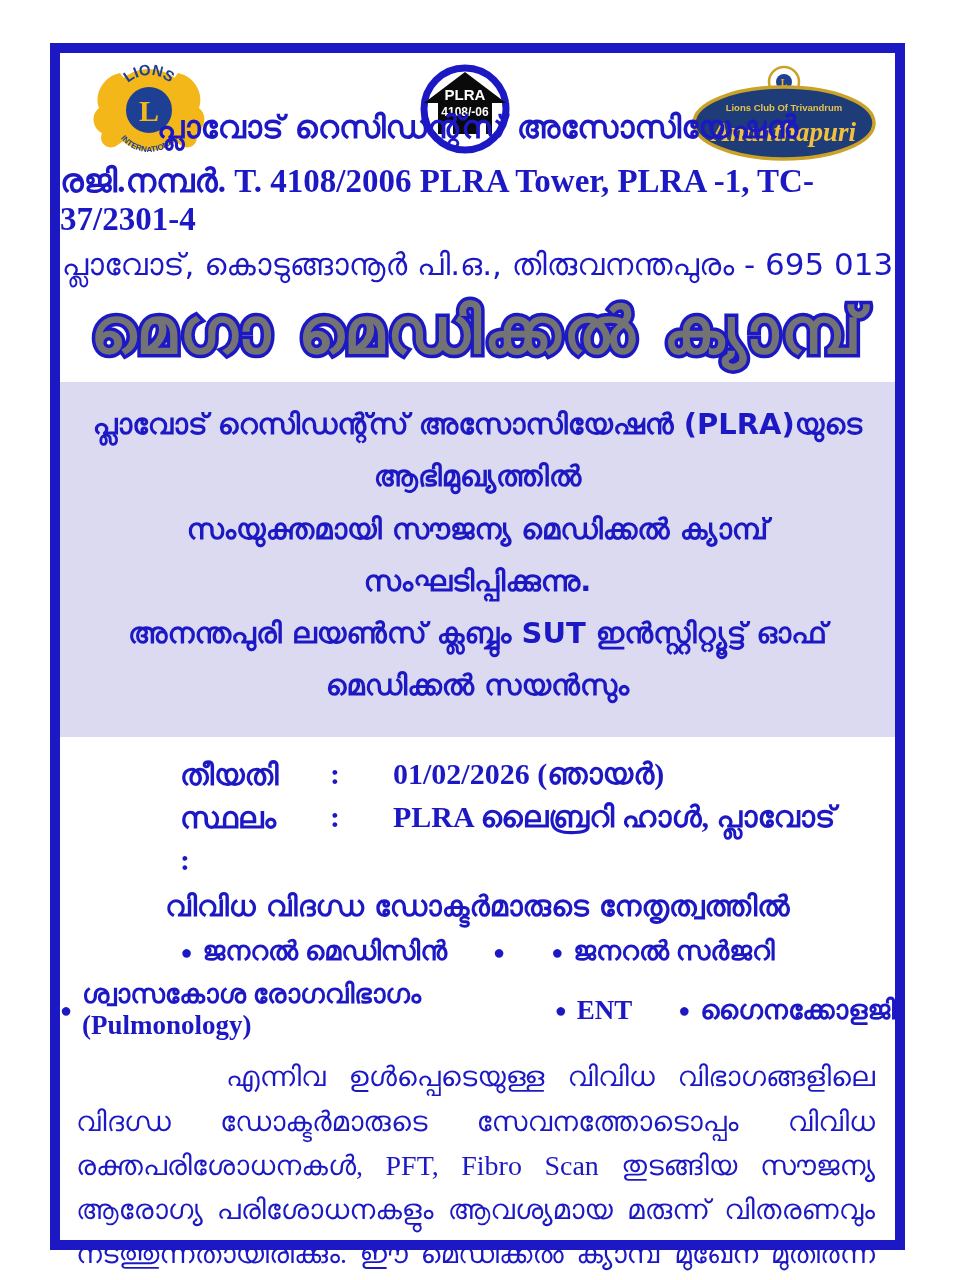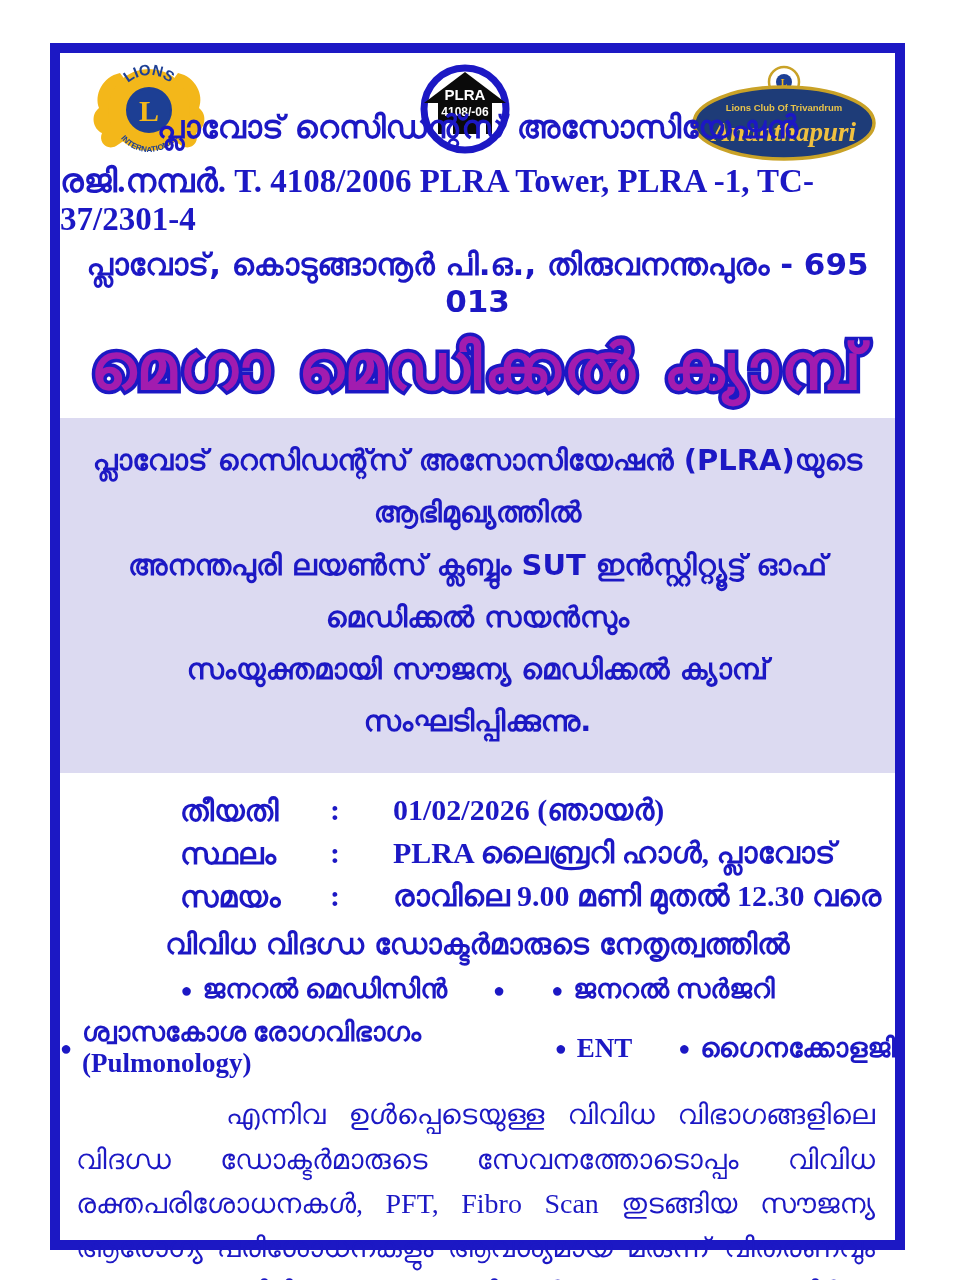--- a/index.html
+++ b/index.html
@@ -21,25 +21,25 @@
   
   .org-title{
     text-align:center;font-size:32px;font-weight:bold;line-height:1.05;
     margin-top:-52px;letter-spacing:0px;
     font-family:"DejaVu Sans","Liberation Serif",sans-serif;
   }
   .reg-line{
     text-align:left;font-size:33px;font-weight:bold;margin-top:18px;
   }
   .address-line{
-    text-align:center;font-size:31px;font-weight:700;margin-top:8px;
+    text-align:center;font-size:31px;font-weight:400;margin-top:8px;
     font-family:"DejaVu Sans","Liberation Serif",sans-serif;
   }
   .mega{
-    text-align:center;font-size:64px;font-weight:800;color:#a21caf;
+    text-align:center;font-size:64px;font-weight:800;color:#737373;
     -webkit-text-stroke:7px #1c18c4;paint-order:stroke fill;
     letter-spacing:3px;margin-top:12px;line-height:1.15;
     font-family:"DejaVu Sans","Liberation Sans",sans-serif;
   }
   
   .intro-box{
     background:#dcdaf1;margin-top:14px;padding:16px 26px 26px 26px;
     text-align:center;font-size:29px;font-weight:600;line-height:1.8;
     font-family:"DejaVu Sans","Liberation Serif",sans-serif;
   }
@@ -116,36 +116,34 @@
   </div>
 
   <div class="org-title">പ്ലാവോട് റെസിഡന്റ്സ് അസോസിയേഷൻ</div>
   <div class="reg-line">രജി.നമ്പർ. T. 4108/2006  PLRA Tower, PLRA -1, TC-37/2301-4</div>
   <div class="address-line">പ്ലാവോട്, കൊടുങ്ങാനൂർ പി.ഒ., തിരുവനന്തപുരം - 695 013</div>
 
   <div class="mega">മെഗാ മെഡിക്കൽ ക്യാമ്പ്</div>
 
   <div class="intro-box">
     <div>പ്ലാവോട് റെസിഡന്റ്സ് അസോസിയേഷൻ (PLRA)യുടെ ആഭിമുഖ്യത്തിൽ</div>
+    <div>സംയുക്തമായി സൗജന്യ മെഡിക്കൽ ക്യാമ്പ് സംഘടിപ്പിക്കുന്നു.</div>
     <div>അനന്തപുരി ലയൺസ് ക്ലബ്ബും SUT ഇൻസ്റ്റിറ്റ്യൂട്ട് ഓഫ് മെഡിക്കൽ സയൻസും</div>
-    <div>സംയുക്തമായി സൗജന്യ മെഡിക്കൽ ക്യാമ്പ് സംഘടിപ്പിക്കുന്നു.</div>
   </div>
 
   <div class="details">
     <span class="lbl">തീയതി</span>
     <span>:</span>
     <span class="val">01/02/2026 (ഞായർ)</span>
 
     <span class="lbl">സ്ഥലം</span>
     <span>:</span>
     <span class="val">PLRA ലൈബ്രറി ഹാൾ, പ്ലാവോട്</span>
 
-    <span class="lbl">സമയം</span>
     <span>:</span>
-    <span class="val">രാവിലെ 9.00 മണി മുതൽ 12.30 വരെ</span>
   </div>
 
   <div class="spec-head">വിവിധ വിദഗ്ധ ഡോക്ടർമാരുടെ നേതൃത്വത്തിൽ</div>
   <div class="spec-row">
     <span class="spec-item">
       <span class="dot">●</span>
       <span>ജനറൽ മെഡിസിൻ</span>
     </span>
     <span class="spec-item">
       <span class="dot">●</span>

